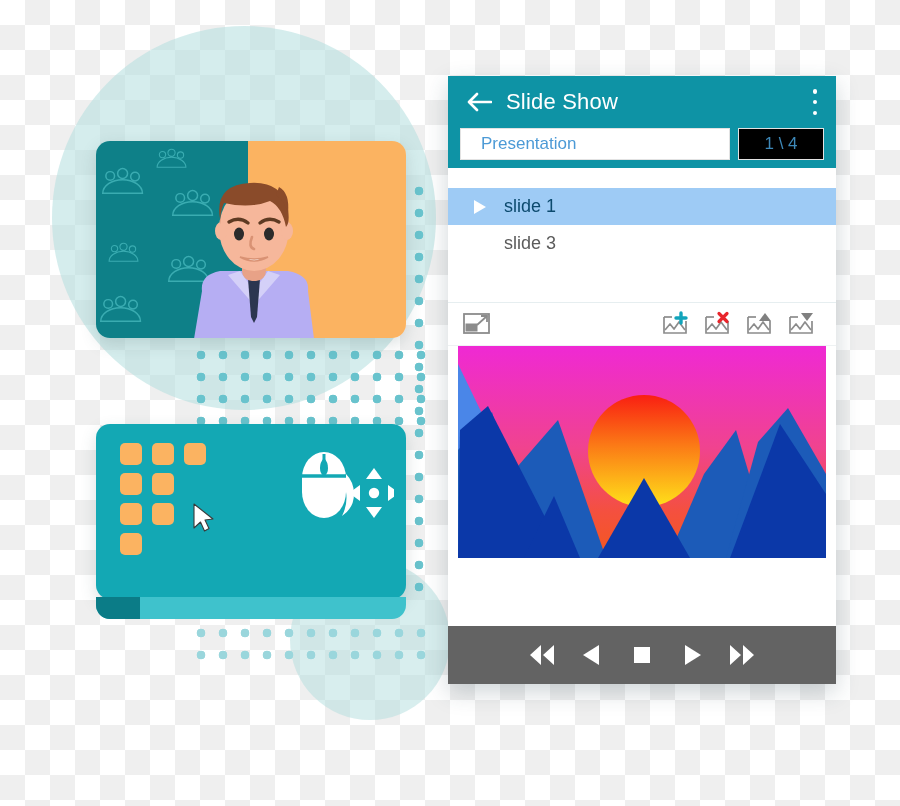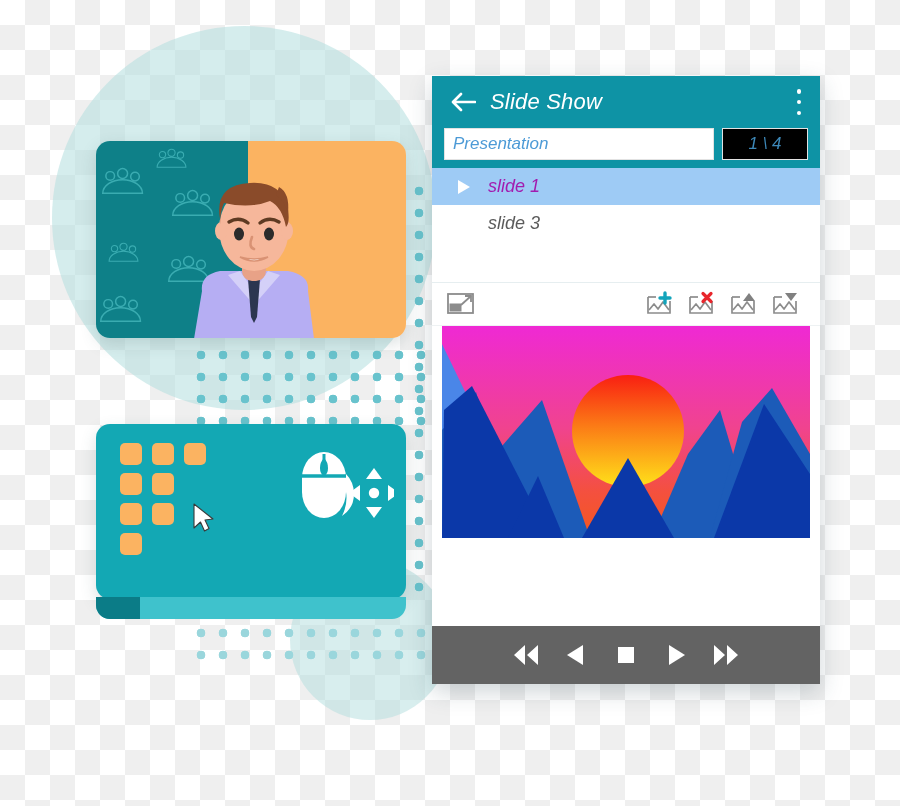--- a/index.html
+++ b/index.html
@@ -69,54 +69,53 @@
   #mouse-card-base-dark{
     position:absolute;left:96px;top:597px;width:44px;height:22px;
     background:#0b7c87;border-radius:0 0 0 14px;
   }
   .sq{position:absolute;width:22px;height:22px;border-radius:5px;background:#fbb361;}
   #cursor-arrow{position:absolute;left:192px;top:503px;width:24px;height:30px;}
   #mouse-icon{position:absolute;left:302px;top:452px;width:92px;height:82px;}
 
   
   #app-panel{
-    position:absolute;left:432px;top:76px;width:388px;height:608px;
+    position:absolute;left:448px;top:76px;width:388px;height:608px;
     background:#ffffff;
     box-shadow:0 8px 22px rgba(40,70,80,.22);
-    font-style:italic;
   }
   #app-header{
     background:#0e93a5;padding:0;height:92px;position:relative;
   }
   #titlebar{display:flex;align-items:center;height:52px;padding:0 10px 0 18px;}
   #back-icon{width:26px;height:20px;flex:0 0 auto;margin-right:14px;}
   #app-title{
     color:#ffffff;font-size:22px;letter-spacing:.2px;flex:1 1 auto;
   }
   #kebab{width:22px;height:26px;flex:0 0 auto;display:flex;flex-direction:column;
          justify-content:space-between;align-items:center;padding:2px 0;}
   #kebab i{display:block;width:4.5px;height:4.5px;border-radius:50%;background:#fff;}
   #subbar{display:flex;gap:8px;padding:0 12px 10px 12px;}
   #name-field{
     flex:1 1 auto;background:#fff;height:30px;display:flex;align-items:center;
-    padding-left:8px;color:#4c9ad6;font-size:17px;border:1px solid #e2e2e2;
+    padding-left:20px;color:#4c9ad6;font-size:17px;border:1px solid #e2e2e2;
   }
   #page-field{
     flex:0 0 auto;width:84px;background:#000000;height:30px;display:flex;
     align-items:center;justify-content:center;color:#3d88b8;font-size:17px;
     border:1px solid #e2e2e2;
   }
 
   
   #slide-list{background:#fff;border-bottom:1px solid #e6eef0;}
   .slide-row{
     display:flex;align-items:center;height:37px;padding-left:24px;
     color:#5b5b5b;font-size:18px;
   }
-  .slide-row.selected{background:#9ecbf5;color:#a21caf;}
+  .slide-row.selected{background:#9ecbf5;color:#0c4a6e;margin-top:20px;}
   .slide-row .play-mark{
     width:22px;flex:0 0 auto;margin-right:10px;display:flex;align-items:center;
   }
   .slide-row .label{flex:1 1 auto;}
   #slide-list-pad{height:40px;background:#fff;}
 
   
   #toolbar{
     height:42px;display:flex;align-items:center;background:#fff;
     padding:0 18px 0 14px;border-bottom:1px solid #eef2f3;

